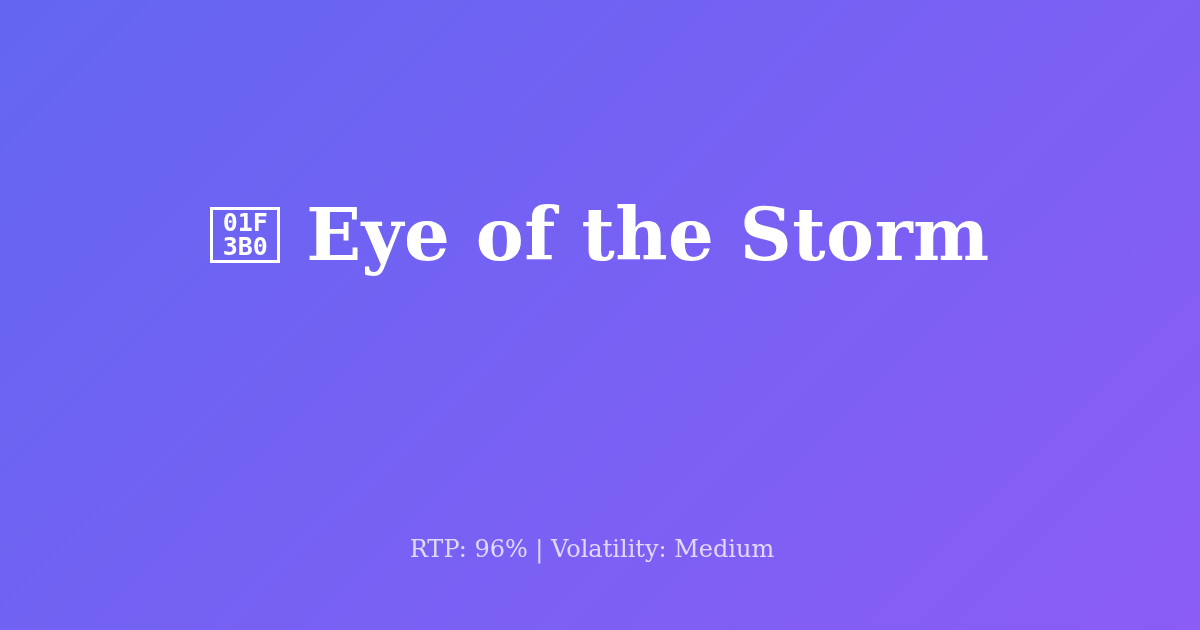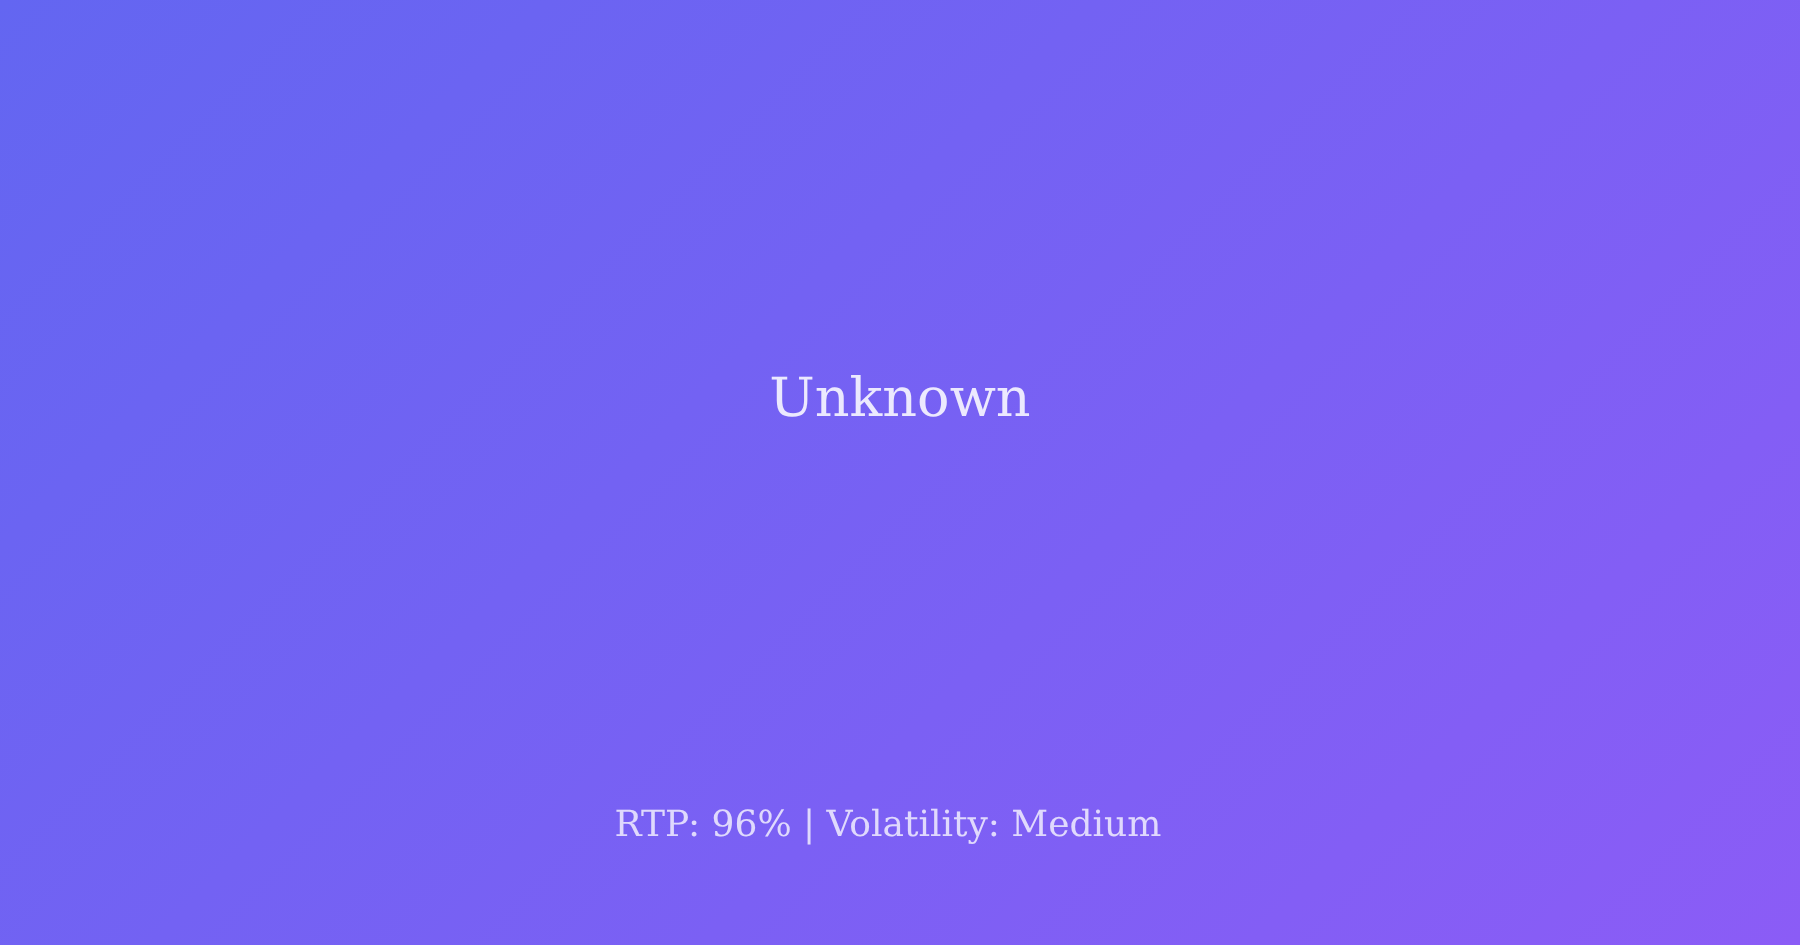--- a/index.html
+++ b/index.html
@@ -124,22 +124,31 @@
     white-space: nowrap;
   }
 </style>
 </head>
 <body>
 
 <div class="og-card">
 
   <div class="hero">
 
+    <div class="title-row">
 
-    <p class="game-subtitle">Unknown</p>
+      <span class="tofu-glyph">
+        <span class="tofu-line">01F</span>
+        <span class="tofu-line">3B0</span>
+      </span>
+
+      <h1 class="game-title">Eye of the Storm</h1>
+
+    </div>
+
 
   </div>
 
   <div class="meta-footer">
     <p class="meta-line">RTP: 96% | Volatility: Medium</p>
   </div>
 
 </div>
 
 </body></html>

